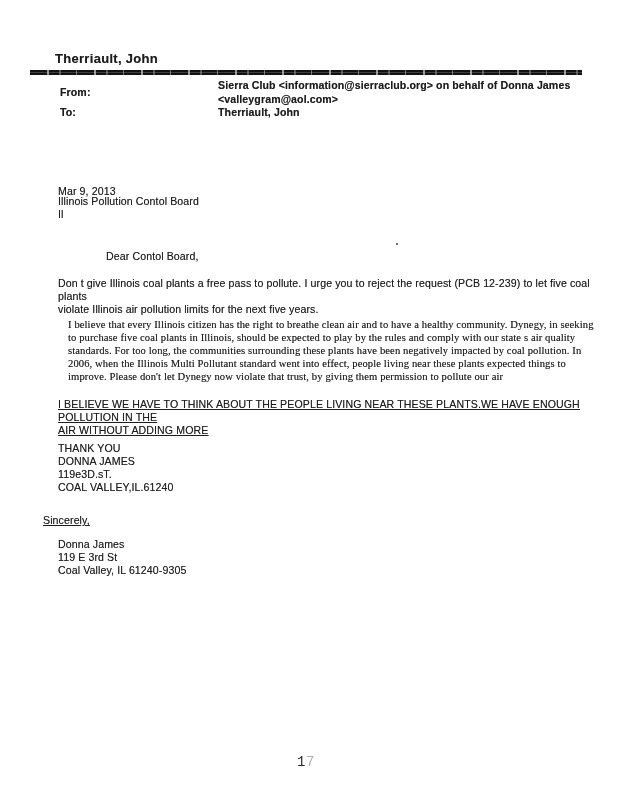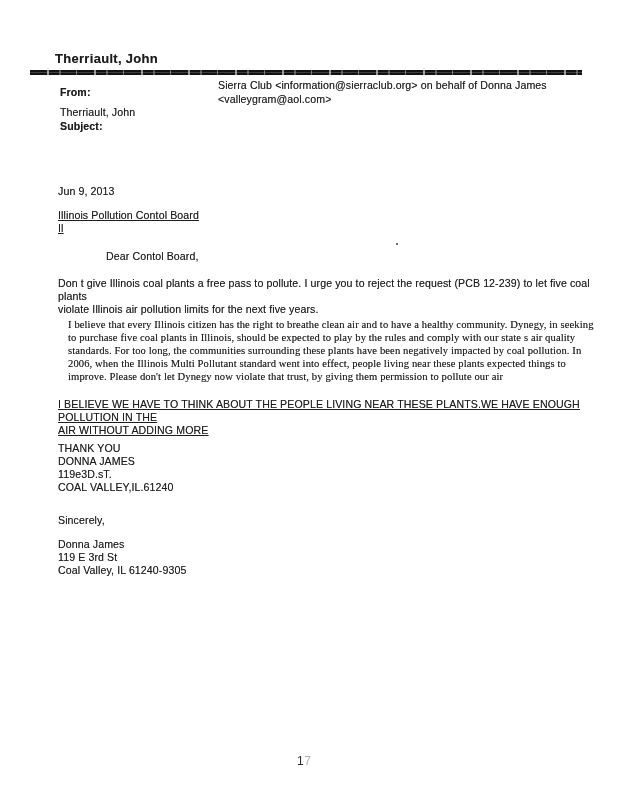--- a/index.html
+++ b/index.html
@@ -37,70 +37,70 @@
         rgba(255,255,255,0) 0 2px,
         rgba(255,255,255,0.18) 2px 3px);
   }
   
   .fields {
     left: 35px; top: 79px;
     font-size: 10.6px; line-height: 13.6px; letter-spacing: 0.1px;
   }
   .field-row { display: flex; align-items: center; }
   .field-label { width: 158px; font-weight: 700; flex: none; }
-  .field-value { white-space: pre-line; }
+  .field-value { white-space: pre-line; font-weight: bold; }
   
   .doc {
     font-size: 10.6px; line-height: 13px; letter-spacing: 0.1px;
     white-space: pre-line;
   }
   .b-date       { left: 33px; top: 185px; }
-  .b-recipient  { left: 33px; top: 209px; text-decoration: underline; }
+  .b-recipient  { left: 33px; top: 195px; }
   .b-salutation { left: 33px; top: 250px; padding-left: 48px; }
   .b-para1      { left: 33px; top: 277px; width: 560px; }
   .b-para2      { left: 43px; top: 318px; width: 560px; font-family: Liberation Serif, serif; }
   .b-para3      { left: 33px; top: 398px; width: 560px; text-decoration: underline; }
   .b-thanks     { left: 33px; top: 442px; }
-  .b-closing    { left: 33px; top: 514px; }
+  .b-closing    { left: 18px; top: 514px; text-decoration: underline; }
   .b-signature  { left: 33px; top: 538px; }
   
   .stray-mark {
     left: 396px; top: 243px; width: 2px; height: 2px;
     background: #3a3a3a; border-radius: 50%;
   }
   
   .page-num {
     left: 297px; top: 754px;
-    font-size: 12px; letter-spacing: 0.5px; color: #2a2a2a;
+    font-size: 14px; letter-spacing: 0.5px; color: #2a2a2a; font-family: Liberation Mono, monospace;
   }
   .page-num .faded { opacity: 0.38; }
 </style>
 </head>
 <body>
 
 <div>
 
   <div class="abs ink header-name">Therriault, John</div>
   <div class="abs header-rule"></div>
 
   <div class="abs ink fields">
     <div class="field-row">
       <div class="field-label">From:</div>
       <div class="field-value">Sierra Club &lt;information@sierraclub.org&gt; on behalf of Donna James
 &lt;valleygram@aol.com&gt;</div>
     </div>
     <div class="field-row">
+      <div class="field-label">To:</div>
       <div class="field-value">Therriault, John</div>
     </div>
     <div class="field-row">
-      <div class="field-label">Subject:</div>
     </div>
   </div>
 
-  <div class="abs ink doc b-date">Jun 9, 2013</div>
+  <div class="abs ink doc b-date">Mar 9, 2013</div>
 
   <div class="abs ink doc b-recipient">Illinois Pollution Contol Board
 Il</div>
 
   <div class="abs stray-mark"></div>
 
   <div class="abs ink doc b-salutation">Dear Contol Board,</div>
 
   <div class="abs ink doc b-para1">Don t give Illinois coal plants a free pass to pollute. I urge you to reject the request (PCB 12-239) to let five coal plants
 violate Illinois air pollution limits for the next five years.</div>

